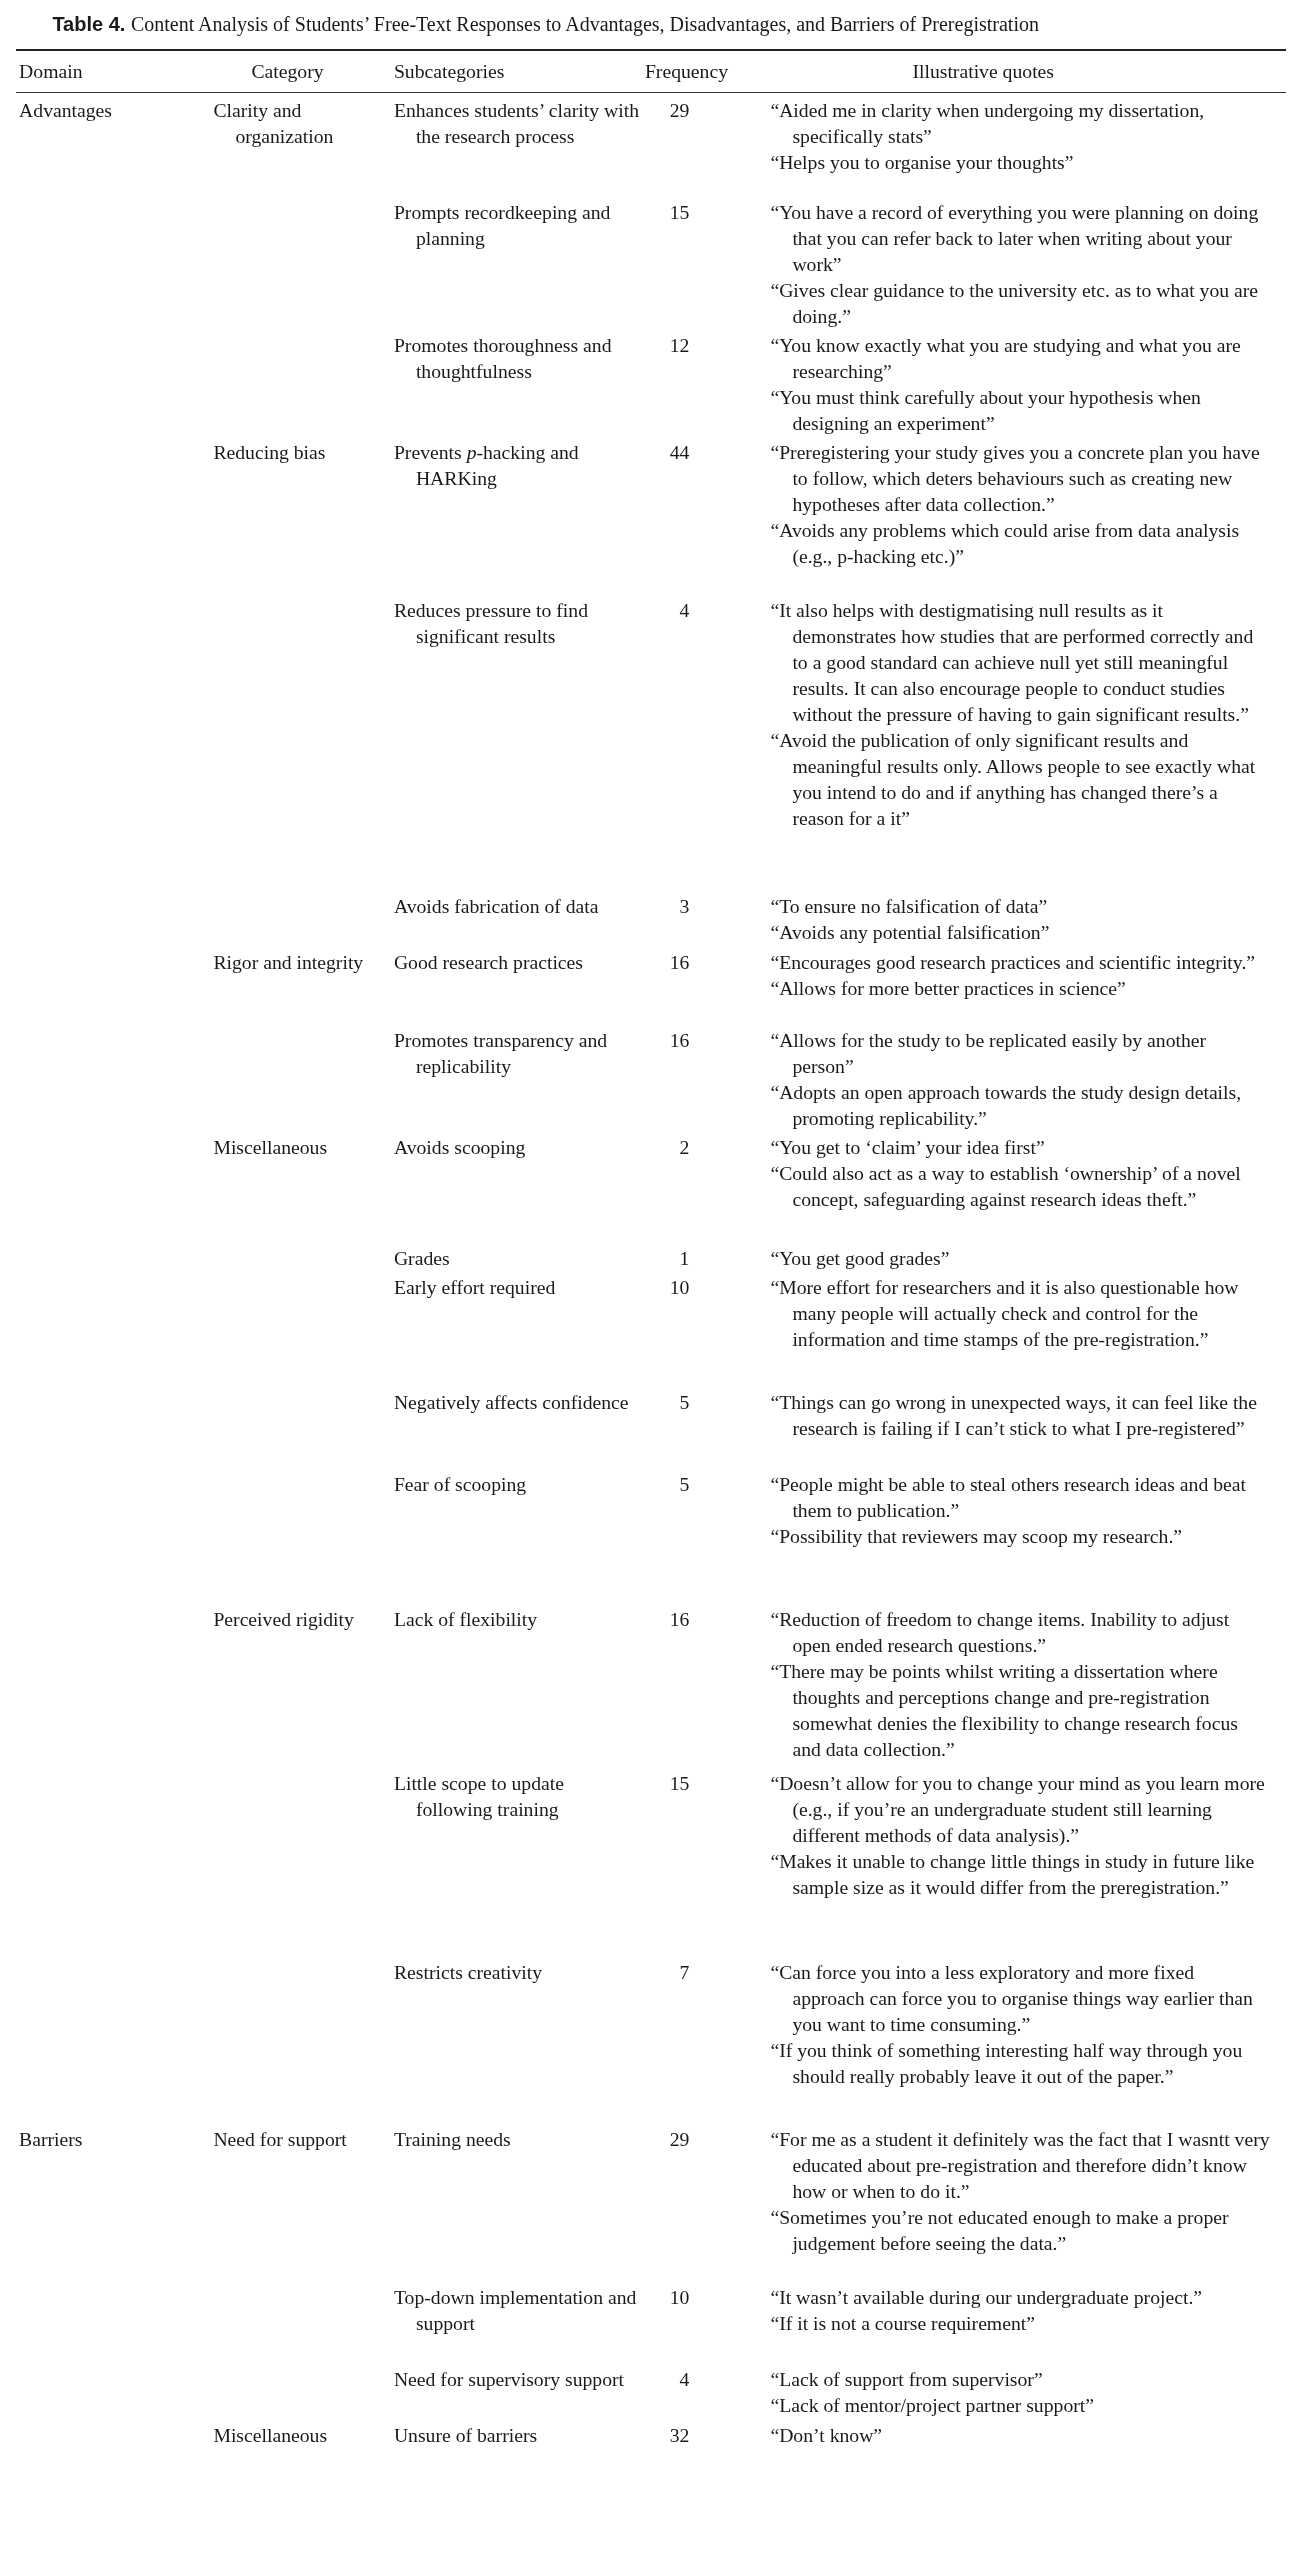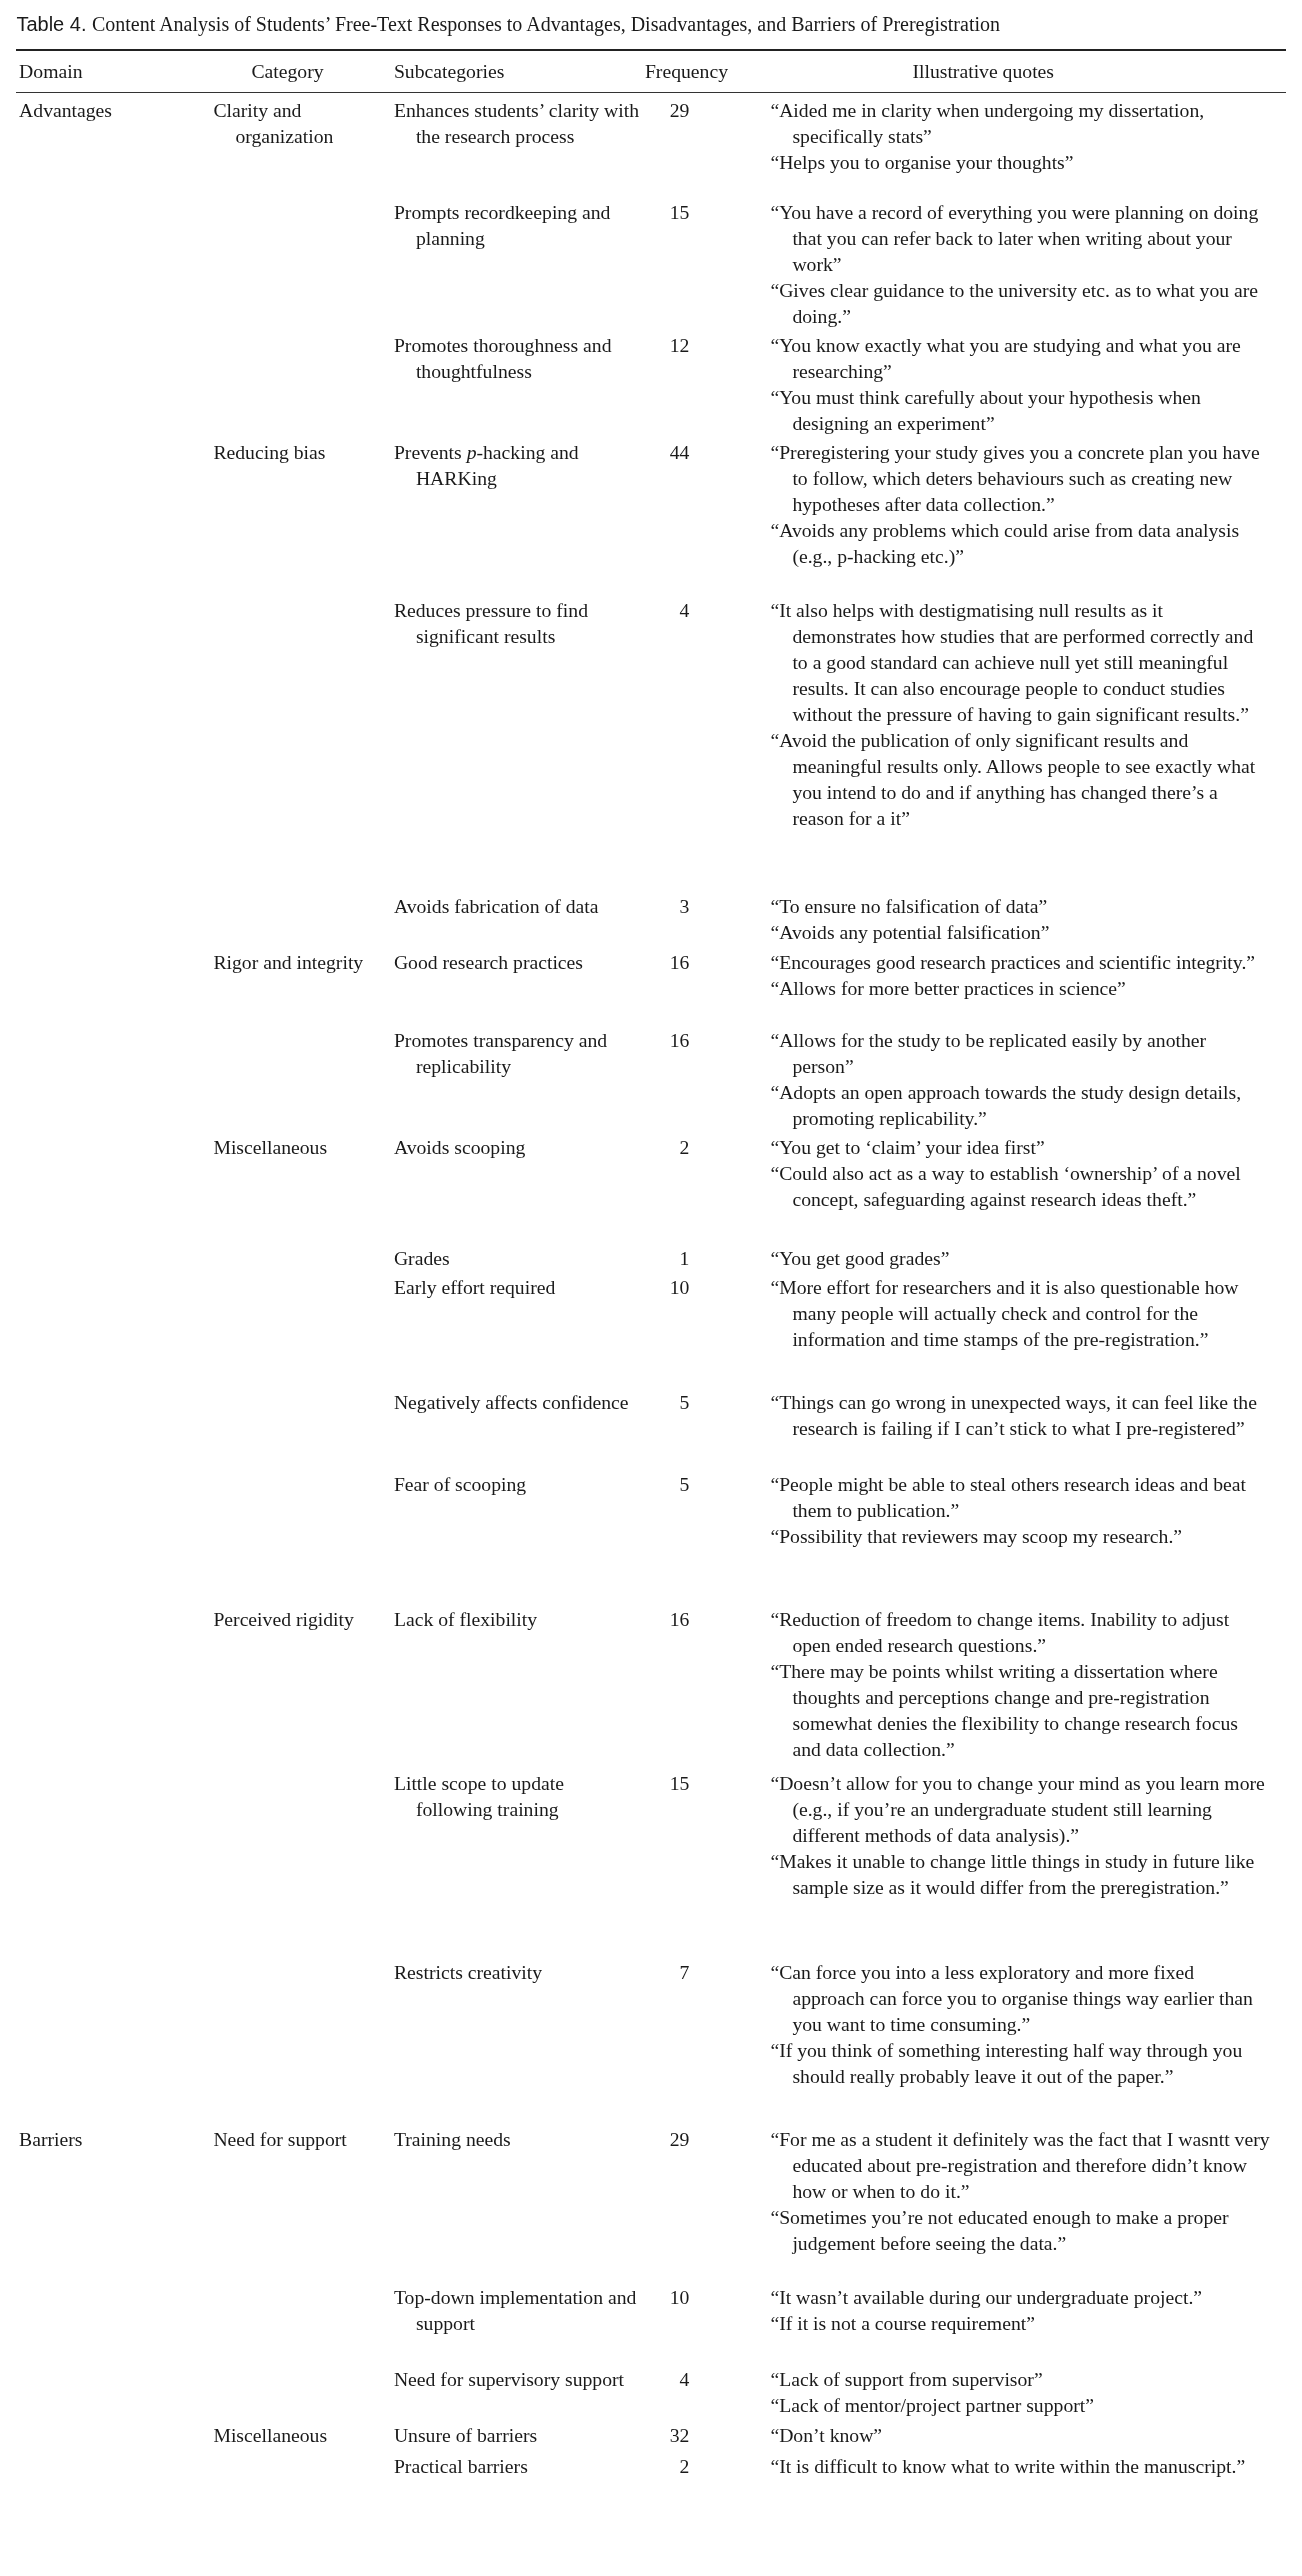--- a/index.html
+++ b/index.html
@@ -11,21 +11,21 @@
     color: #1a1a1a;
   }
   .page { position: relative; padding: 0 16.4px; }
   .title {
     padding-top: 12px;
     font-size: 20px;
     line-height: 24px;
     height: 34px;
     white-space: nowrap;
   }
-  .title .lbl { font-family: "Liberation Sans", "DejaVu Sans", sans-serif; font-weight: normal; margin-right: 5.5px; }
+  .title .lbl { font-family: "Liberation Sans", "DejaVu Sans", sans-serif; font-weight: bold; margin-right: 5.5px; margin-left: 36px; }
   .rule-top { border-top: 2.7px solid #222; margin-top: 3.3px; }
   .rule-head { border-top: 1.6px solid #333; }
   table { border-collapse: collapse; width: 1269px; table-layout: fixed; }
   th, td {
     text-align: left;
     vertical-align: top;
     font-weight: normal;
     font-size: 19.7px;
     line-height: 26px;
     padding: 0;
@@ -431,37 +431,20 @@
           <td class="sub">
             <div class="hang">Unsure of barriers</div>
           </td>
           <td class="freq">
             <div>32</div>
           </td>
           <td class="quote">
             <div class="quote-item">“Don’t know”</div>
           </td>
         </tr>
-        <tr class="row" style="height: 60px;">
-          <td class="domain">
-            <div></div>
-          </td>
-          <td class="cat">
-            <div class="hang"></div>
-          </td>
-          <td class="sub">
-            <div class="hang">Practical barriers</div>
-          </td>
-          <td class="freq">
-            <div>2</div>
-          </td>
-          <td class="quote">
-            <div class="quote-item">“It is difficult to know what to write within the manuscript.”</div>
-          </td>
-        </tr>
         <tr>
           <td colspan="5" style="height:13px"></td>
         </tr>
       </tbody>
   </table>
 
 </div>
 
 
 </body></html>

